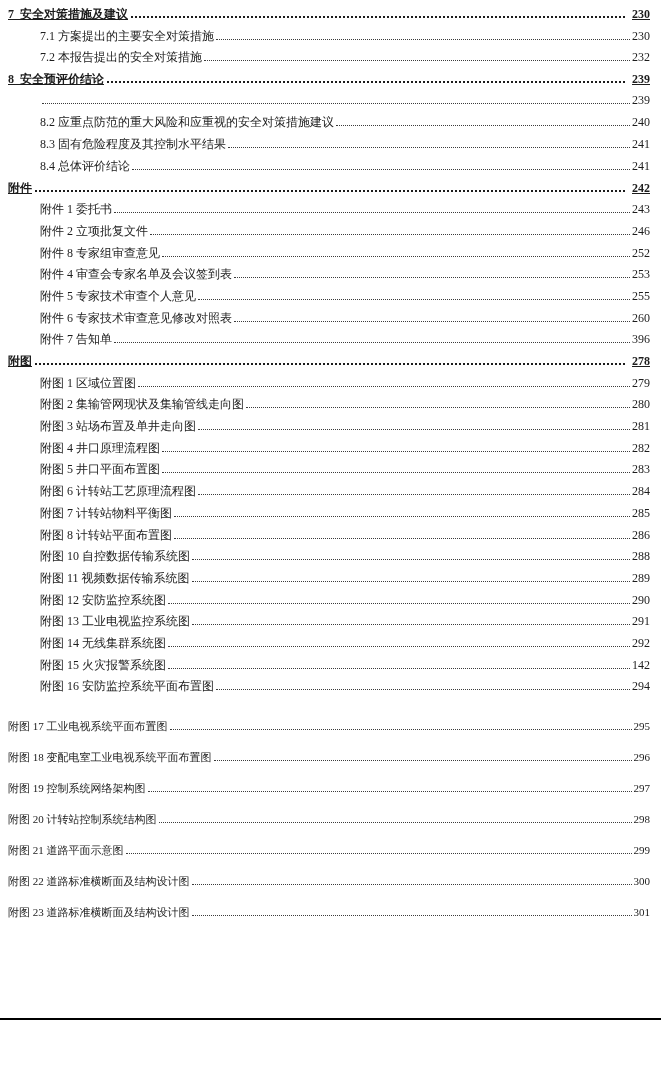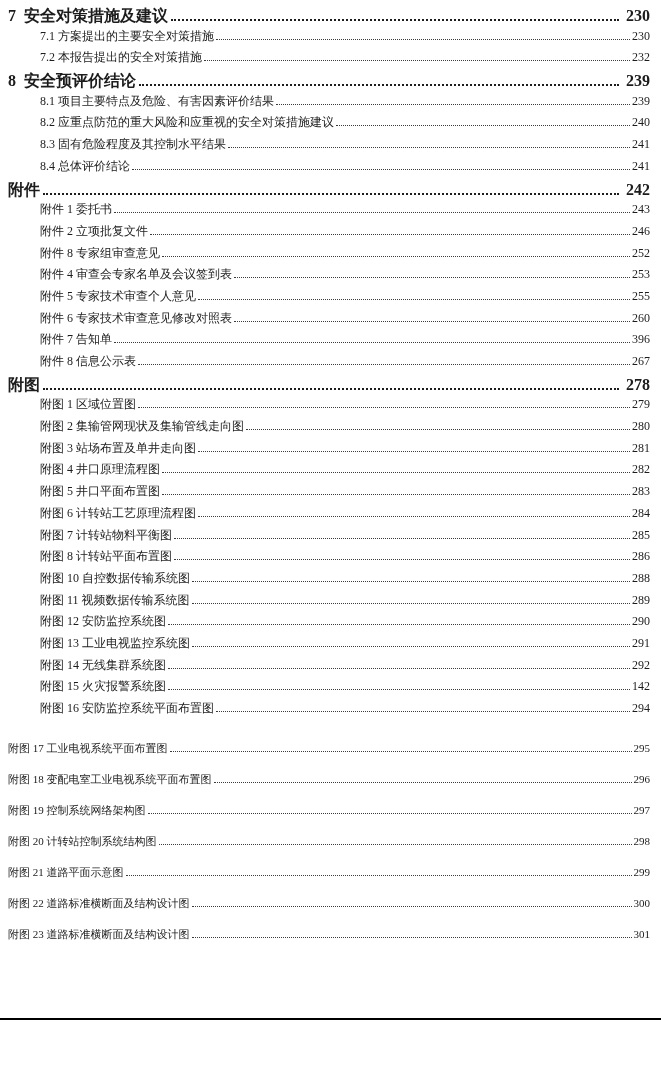--- a/index.html
+++ b/index.html
@@ -39,21 +39,22 @@
     margin: 0 2px;
     min-width: 12px;
   }
   .row .pagenum {
     flex: 0 0 auto;
     text-align: left;
   }
   
   .row.chapter {
     font-weight: bold;
-    font-size: 16px;
+    font-size: 12px;
+    text-decoration: underline;
   }
   .row.chapter .leader {
     border-bottom: 2px dotted #1c1c1c;
     margin: 0 3px;
   }
   .row.chapter .pagenum {
     margin-left: 4px;
   }
   
   .row.sub {
@@ -99,21 +100,20 @@
     <span class="label">7.2 本报告提出的安全对策措施</span>
     <span class="leader"></span>
     <span class="pagenum">232</span>
   </div>
       <div class="row chapter">
     <span class="label">8  安全预评价结论</span>
     <span class="leader"></span>
     <span class="pagenum">239</span>
   </div>
       <div class="row sub">
-    <span class="label">8.1 项目主要特点及危险、有害因素评价结果</span>
     <span class="leader"></span>
     <span class="pagenum">239</span>
   </div>
       <div class="row sub">
     <span class="label">8.2 应重点防范的重大风险和应重视的安全对策措施建议</span>
     <span class="leader"></span>
     <span class="pagenum">240</span>
   </div>
       <div class="row sub">
     <span class="label">8.3 固有危险程度及其控制水平结果</span>
@@ -157,25 +157,20 @@
   </div>
       <div class="row sub">
     <span class="label">附件 6 专家技术审查意见修改对照表</span>
     <span class="leader"></span>
     <span class="pagenum">260</span>
   </div>
       <div class="row sub">
     <span class="label">附件 7 告知单</span>
     <span class="leader"></span>
     <span class="pagenum">396</span>
-  </div>
-      <div class="row sub">
-    <span class="label">附件 8 信息公示表</span>
-    <span class="leader"></span>
-    <span class="pagenum">267</span>
   </div>
       <div class="row chapter">
     <span class="label">附图</span>
     <span class="leader"></span>
     <span class="pagenum">278</span>
   </div>
       <div class="row sub">
     <span class="label">附图 1 区域位置图</span>
     <span class="leader"></span>
     <span class="pagenum">279</span>

